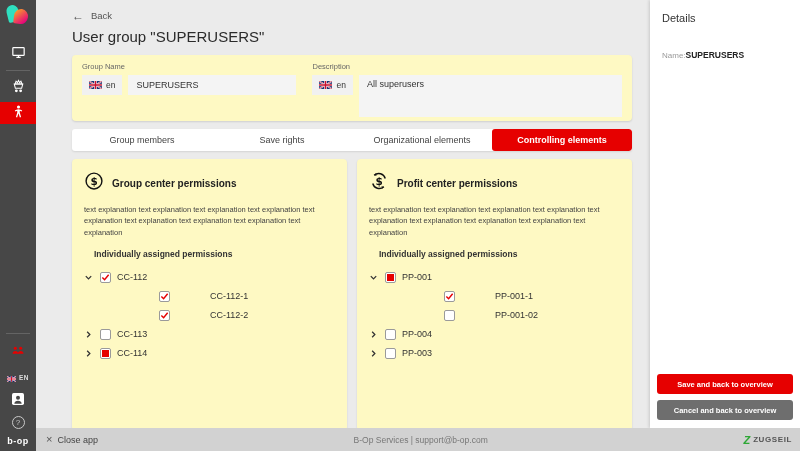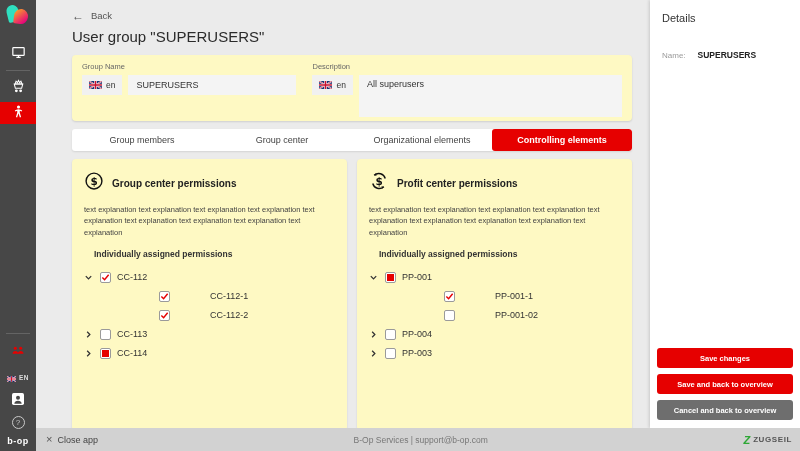--- a/index.html
+++ b/index.html
@@ -64,21 +64,21 @@
   .tree-row.level1 { padding-left:25px;gap:40px; }
   .chevron { width:10px; height:10px; display:flex; align-items:center; cursor:pointer; }
   .cbx { width:11px; height:11px; border:1px solid #9a9a9a; border-radius:2px; background:#fff;
          display:flex; align-items:center; justify-content:center; cursor:pointer; flex:none; }
   .ind { width:7px; height:7px; background:#e60000; display:block; }
 
   
   .details { position:absolute; left:650px; top:0; width:150px; height:428px; background:#fff;
              box-shadow:-1px 0 3px rgba(0,0,0,.15); padding:12px 12px; z-index:4; }
   .details-title { font-size:11px; font-weight:400; color:#333; }
-  .name-row { display:flex; gap:12px; margin-top:26px; align-items:center; }
+  .name-row { display:flex; margin-top:26px; align-items:center; }
   .name-label { font-size:8px; color:#9a9a9a; }
   .name-value { font-size:8.5px; font-weight:bold; color:#222; }
   .actions { position:absolute; left:7px; right:7px; bottom:8px; }
   .action-btn { display:block; width:100%; height:20px; margin-top:6px; border:none; border-radius:3px;
                 color:#fff; font-size:7.5px; font-weight:bold; cursor:pointer; font-family:inherit; }
   .action-btn.red { background:#e60000; }
   .action-btn.gray { background:#6e6e6e; }
 
   
   .footer { position:absolute; left:36px; right:0; bottom:0; height:23px; background:#d2d2d2;
@@ -210,21 +210,21 @@
             </span>
             <span>en</span>
           </span>
           <textarea class="desc-area" style="">All superusers</textarea>
         </div>
       </div>
     </section>
 
     <nav class="tabs">
         <div class="tab">Group members</div>
-        <div class="tab">Group center</div>
+        <div class="tab">Save rights</div>
         <div class="tab">Organizational elements</div>
         <div class="tab active">Controlling elements</div>
       </nav>
 
     <div class="panels">
       <section class="card panel">
         <div class="panel-head">
           <span>
             <svg width="20" height="20" viewBox="0 0 24 24">
               <circle cx="12" cy="12" r="9.5" fill="none" stroke="#111" stroke-width="1.7"></circle>
@@ -354,21 +354,20 @@
     </div>
   </main>
 
   <aside class="details">
     <h2 class="details-title">Details</h2>
     <div class="name-row">
       <span class="name-label">Name:</span>
       <span class="name-value">SUPERUSERS</span>
     </div>
     <div class="actions">
-        <button class="action-btn red">Save changes</button>
         <button class="action-btn red">Save and back to overview</button>
         <button class="action-btn gray">Cancel and back to overview</button>
       </div>
   </aside>
 
   <footer class="footer">
     <div class="close-app">
       <span class="close-x">×</span>
       <span>Close app</span>
     </div>

